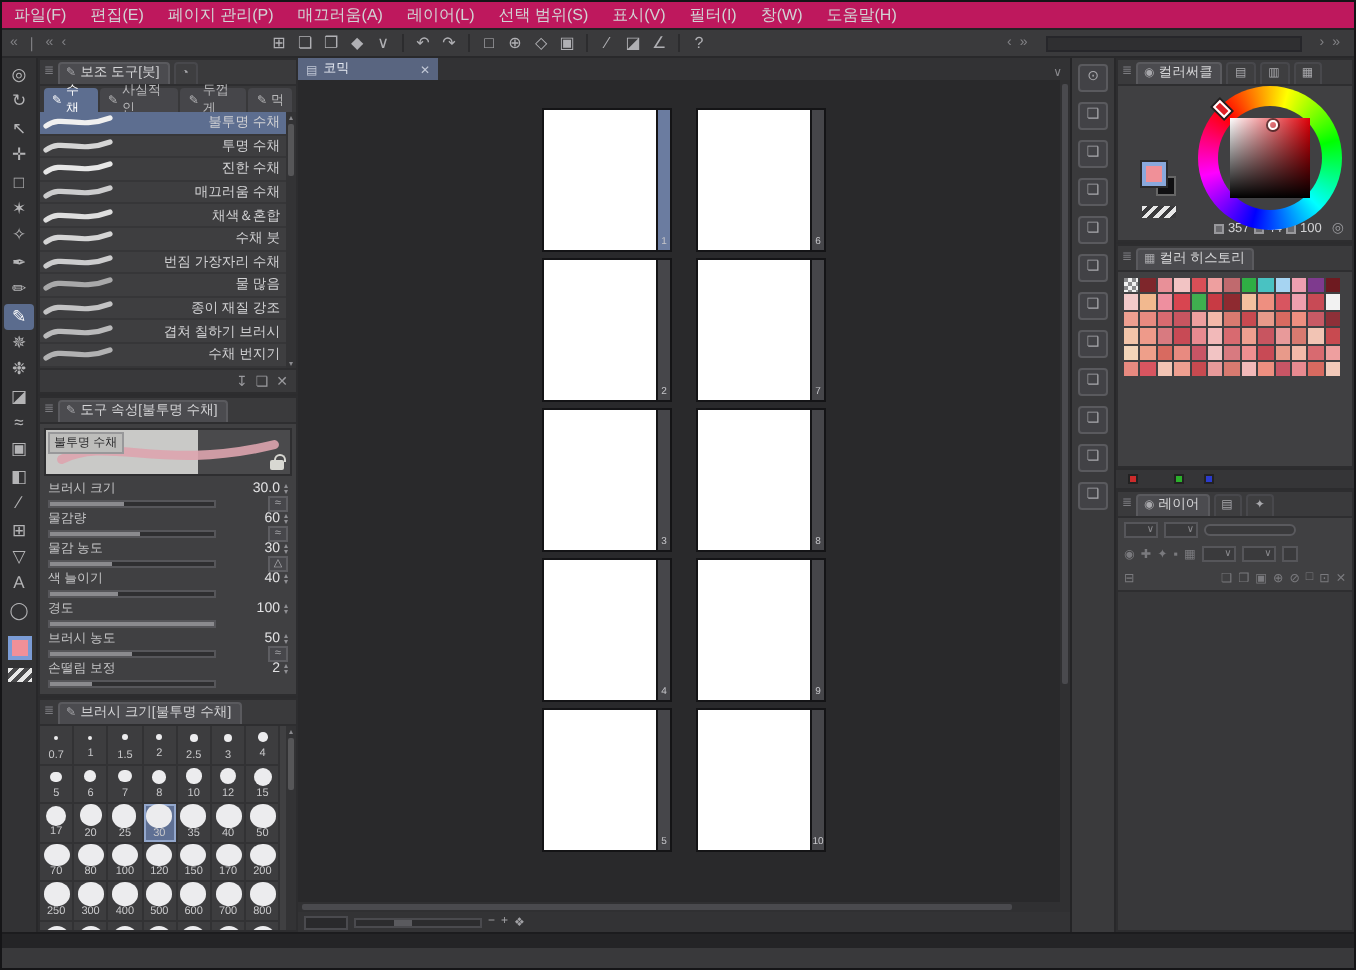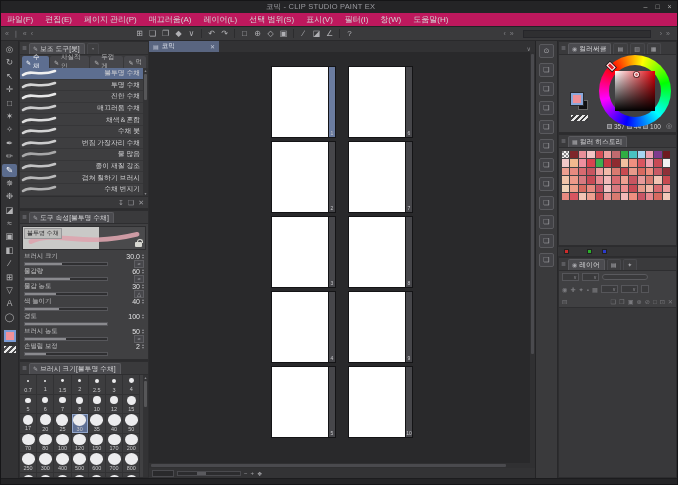--- a/index.html
+++ b/index.html
@@ -159,28 +159,20 @@
   .ly-ico { font-size:6.2px; color:#7a7a7e; }
   .ly-list { flex:1; background:#38383a; border-top:1px solid #2e2e30; }
   
   .statusbar { height:8px; background:#242426; border-top:1px solid #1c1c1e; }
 </style>
 </head>
 <body>
 
 <div class="window">
 
-  <div class="titlebar">
-    <div class="title">코믹 - CLIP STUDIO PAINT EX</div>
-    <div class="win-controls">
-      <div class="win-btn">–</div>
-      <div class="win-btn">□</div>
-      <div class="win-btn">×</div>
-    </div>
-  </div>
 
   <div class="menubar" id="menubar">
       <div class="menu-item">파일(F)</div>
       <div class="menu-item">편집(E)</div>
       <div class="menu-item">페이지 관리(P)</div>
       <div class="menu-item">매끄러움(A)</div>
       <div class="menu-item">레이어(L)</div>
       <div class="menu-item">선택 범위(S)</div>
       <div class="menu-item">표시(V)</div>
       <div class="menu-item">필터(I)</div>

